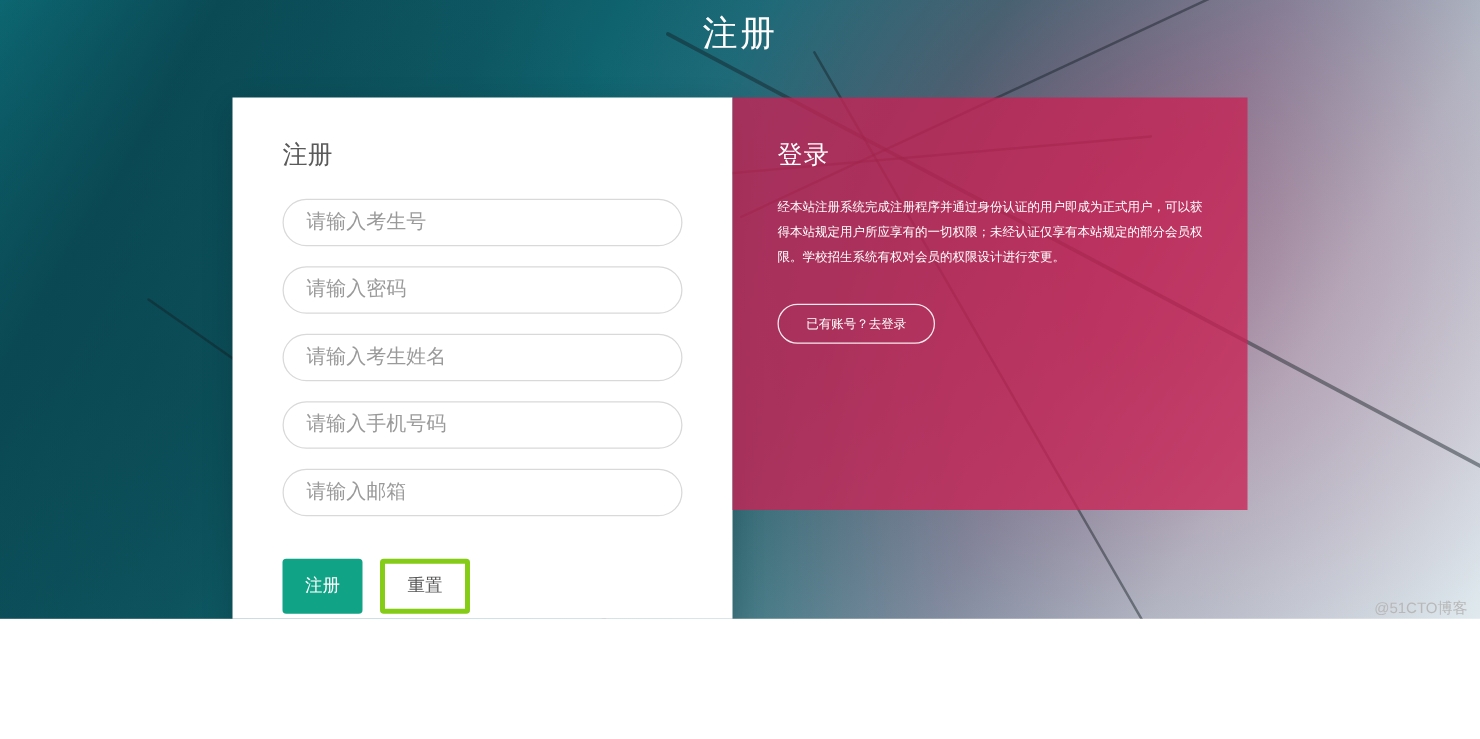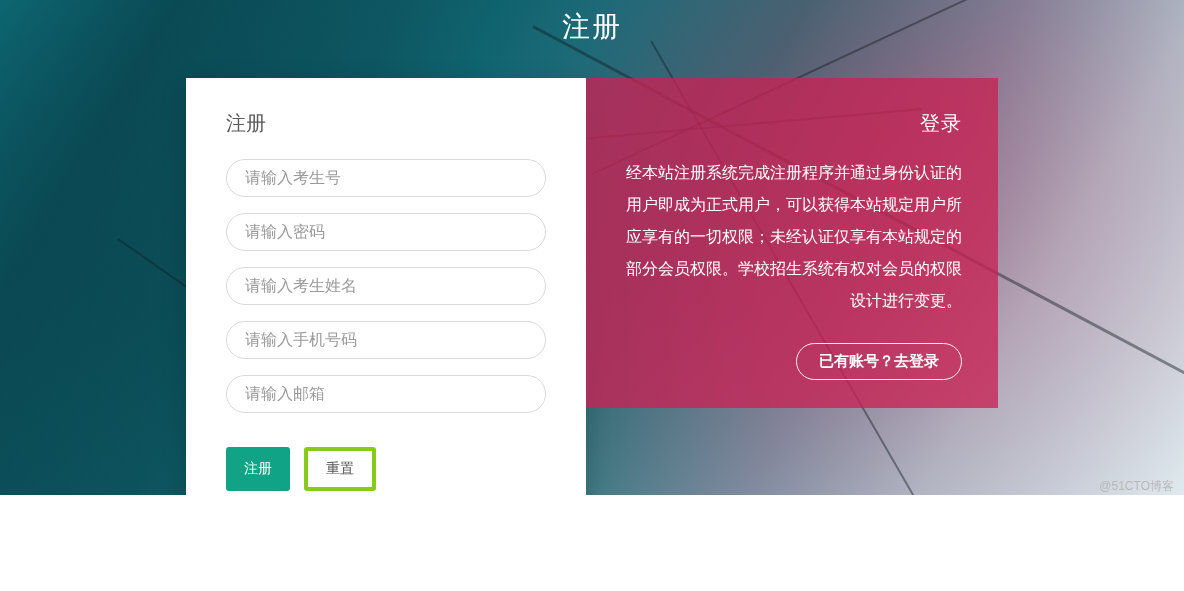--- a/index.html
+++ b/index.html
@@ -96,43 +96,41 @@
     cursor: pointer;
   }
 
   .right-panel {
     flex: 1;
     height: 330px;
     background: rgba(200, 35, 85, 0.78);
     padding: 32px 36px 28px 36px;
     color: #fff;
     position: relative;
-    text-align: right;
   }
   .right-title {
     font-size: 20px;
     font-weight: 400;
     margin-bottom: 20px;
     letter-spacing: 1px;
   }
   .right-desc {
-    font-size: 16px;
+    font-size: 10px;
     line-height: 2.0;
     margin-bottom: 26px;
   }
   .login-link {
     display: inline-block;
     border: 1px solid rgba(255,255,255,0.9);
     border-radius: 20px;
     padding: 8px 22px;
-    font-size: 15px;
+    font-size: 10px;
     color: #fff;
     cursor: pointer;
     background: transparent;
-    font-weight: bold;
   }
 
   .watermark {
     position: absolute;
     right: 10px;
     bottom: 0;
     font-size: 12px;
     color: #b8b8b8;
     z-index: 3;
   }

